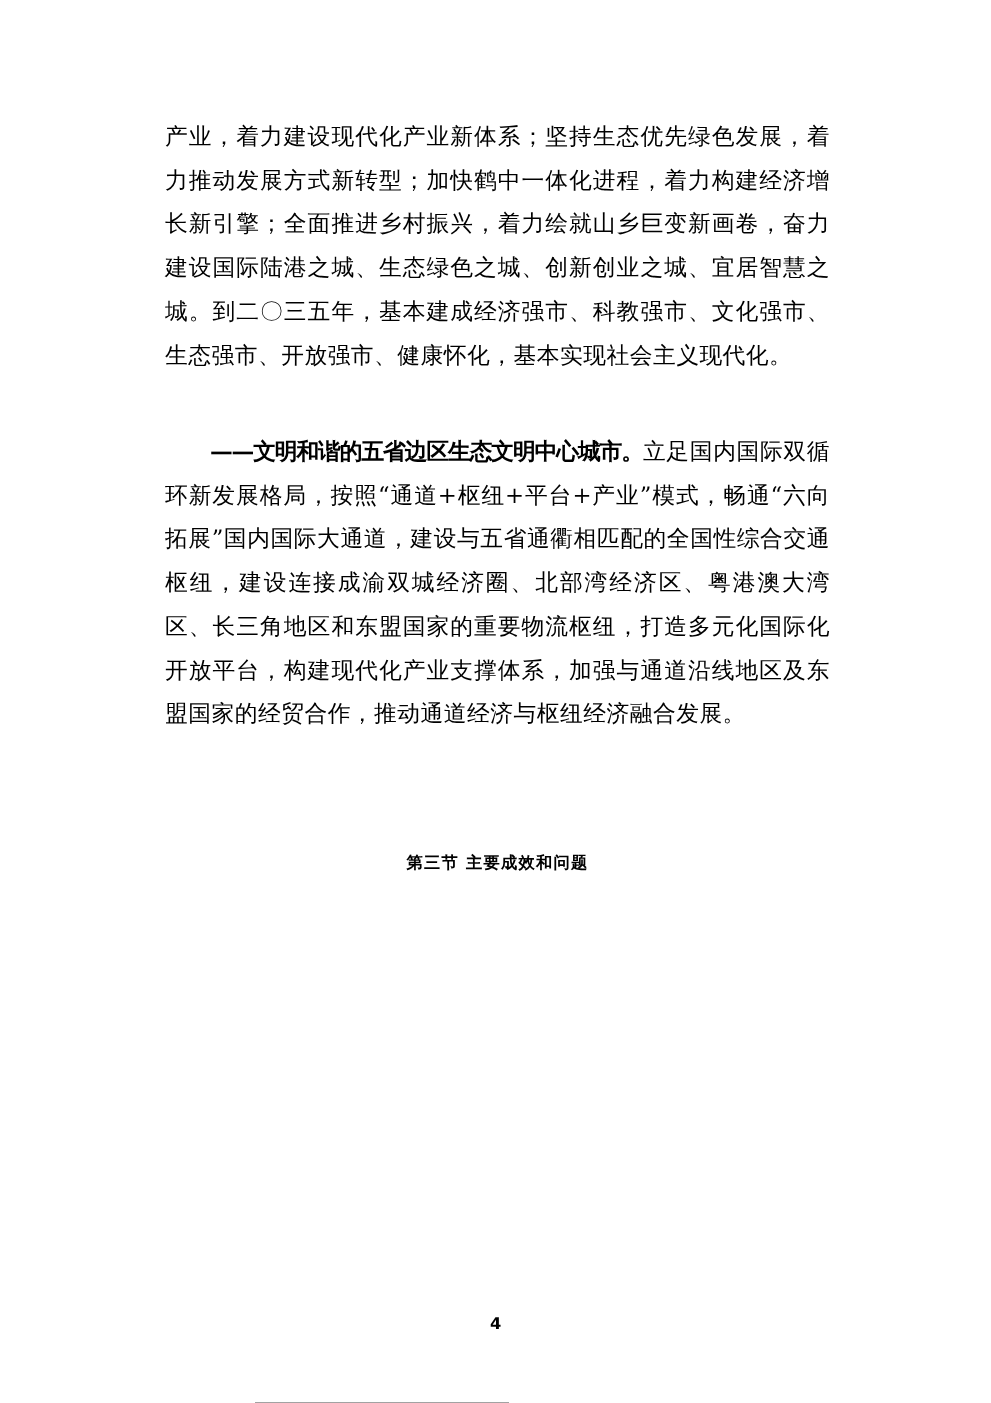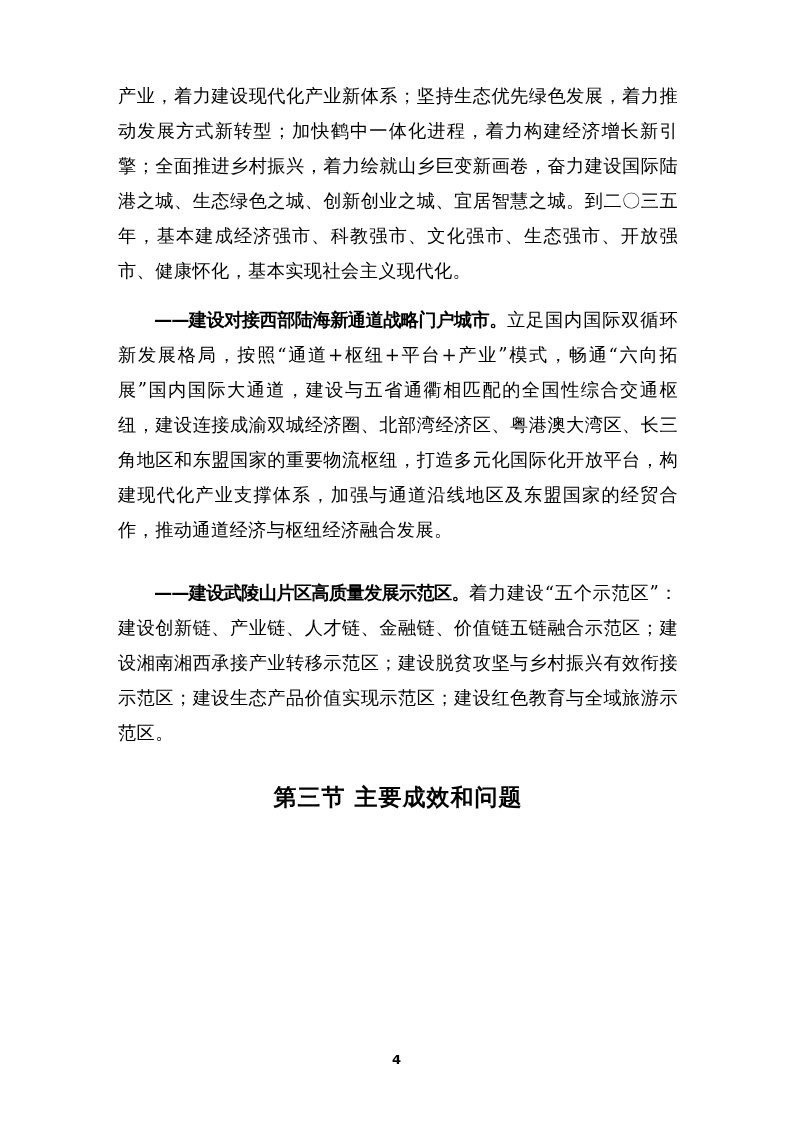--- a/index.html
+++ b/index.html
@@ -17,40 +17,40 @@
     font-family: "DejaVu Serif", "Liberation Serif", serif;
     color: #000000;
   }
   .content {
     position: absolute;
     left: 118px;
     top: 78px;
     width: 560px;
   }
   p.body {
-    margin: 0;
+    margin: 14px;
     font-size: 18.2px;
     line-height: 35px;
     text-align: justify;
     text-justify: inter-ideograph;
     letter-spacing: 0.4px;
     font-family: "DejaVu Serif", "Liberation Serif", serif;
   }
   p.body.indent {
     text-indent: 36px;
   }
   .lead {
     font-weight: bold;
   }
   .dash {
     letter-spacing: -1px;
   }
   .section-heading {
-    margin: 4px;
-    font-size: 23px;
+    margin: 16px;
+    font-size: 13px;
     line-height: 35px;
     font-weight: bold;
     text-align: center;
     letter-spacing: 1px;
     font-family: "DejaVu Sans", "Liberation Sans", sans-serif;
   }
   .spacer-sm { height: 14px; }
   .spacer-md { height: 20px; }
   .spacer-lg { height: 26px; }
   .page-number {
@@ -67,28 +67,27 @@
 </head>
 <body>
 
 <div class="page">
   <div class="content">
 
     <p class="body"><span>产业，着力建设现代化产业新体系；坚持生态优先绿色发展，着力推动发展方式新转型；加快鹤中一体化进程，着力构建经济增长新引擎；全面推进乡村振兴，着力绘就山乡巨变新画卷，奋力建设国际陆港之城、生态绿色之城、创新创业之城、宜居智慧之城。到二〇三五年，基本建成经济强市、科教强市、文化强市、生态强市、开放强市、健康怀化，基本实现社会主义现代化。</span></p>
 
     <div class="spacer-sm"></div>
 
-    <p class="body indent"><span class="lead dash">——建设对接西部陆海新通道战略门户城市。</span><span>立足国内国际双循环新发展格局，按照“通道+枢纽+平台+产业”模式，畅通“六向拓展”国内国际大通道，建设与五省通衢相匹配的全国性综合交通枢纽，建设连接成渝双城经济圈、北部湾经济区、粤港澳大湾区、长三角地区和东盟国家的重要物流枢纽，打造多元化国际化开放平台，构建现代化产业支撑体系，加强与通道沿线地区及东盟国家的经贸合作，推动通道经济与枢纽经济融合发展。</span></p>
+    <p class="body indent"><span class="lead dash">——文明和谐的五省边区生态文明中心城市。</span><span>立足国内国际双循环新发展格局，按照“通道+枢纽+平台+产业”模式，畅通“六向拓展”国内国际大通道，建设与五省通衢相匹配的全国性综合交通枢纽，建设连接成渝双城经济圈、北部湾经济区、粤港澳大湾区、长三角地区和东盟国家的重要物流枢纽，打造多元化国际化开放平台，构建现代化产业支撑体系，加强与通道沿线地区及东盟国家的经贸合作，推动通道经济与枢纽经济融合发展。</span></p>
 
     <div class="spacer-sm"></div>
 
 
     <div class="spacer-sm"></div>
 
-    <p class="body indent"><span class="lead dash">——建设武陵山片区高质量发展示范区。</span><span>着力建设“五个示范区”：建设创新链、产业链、人才链、金融链、价值链五链融合示范区；建设湘南湘西承接产业转移示范区；建设脱贫攻坚与乡村振兴有效衔接示范区；建设生态产品价值实现示范区；建设红色教育与全域旅游示范区。</span></p>
 
     <div class="spacer-lg"></div>
 
     <h2 class="section-heading">第三节  主要成效和问题</h2>
 
     <div class="spacer-md"></div>
 
 
   </div>
 

